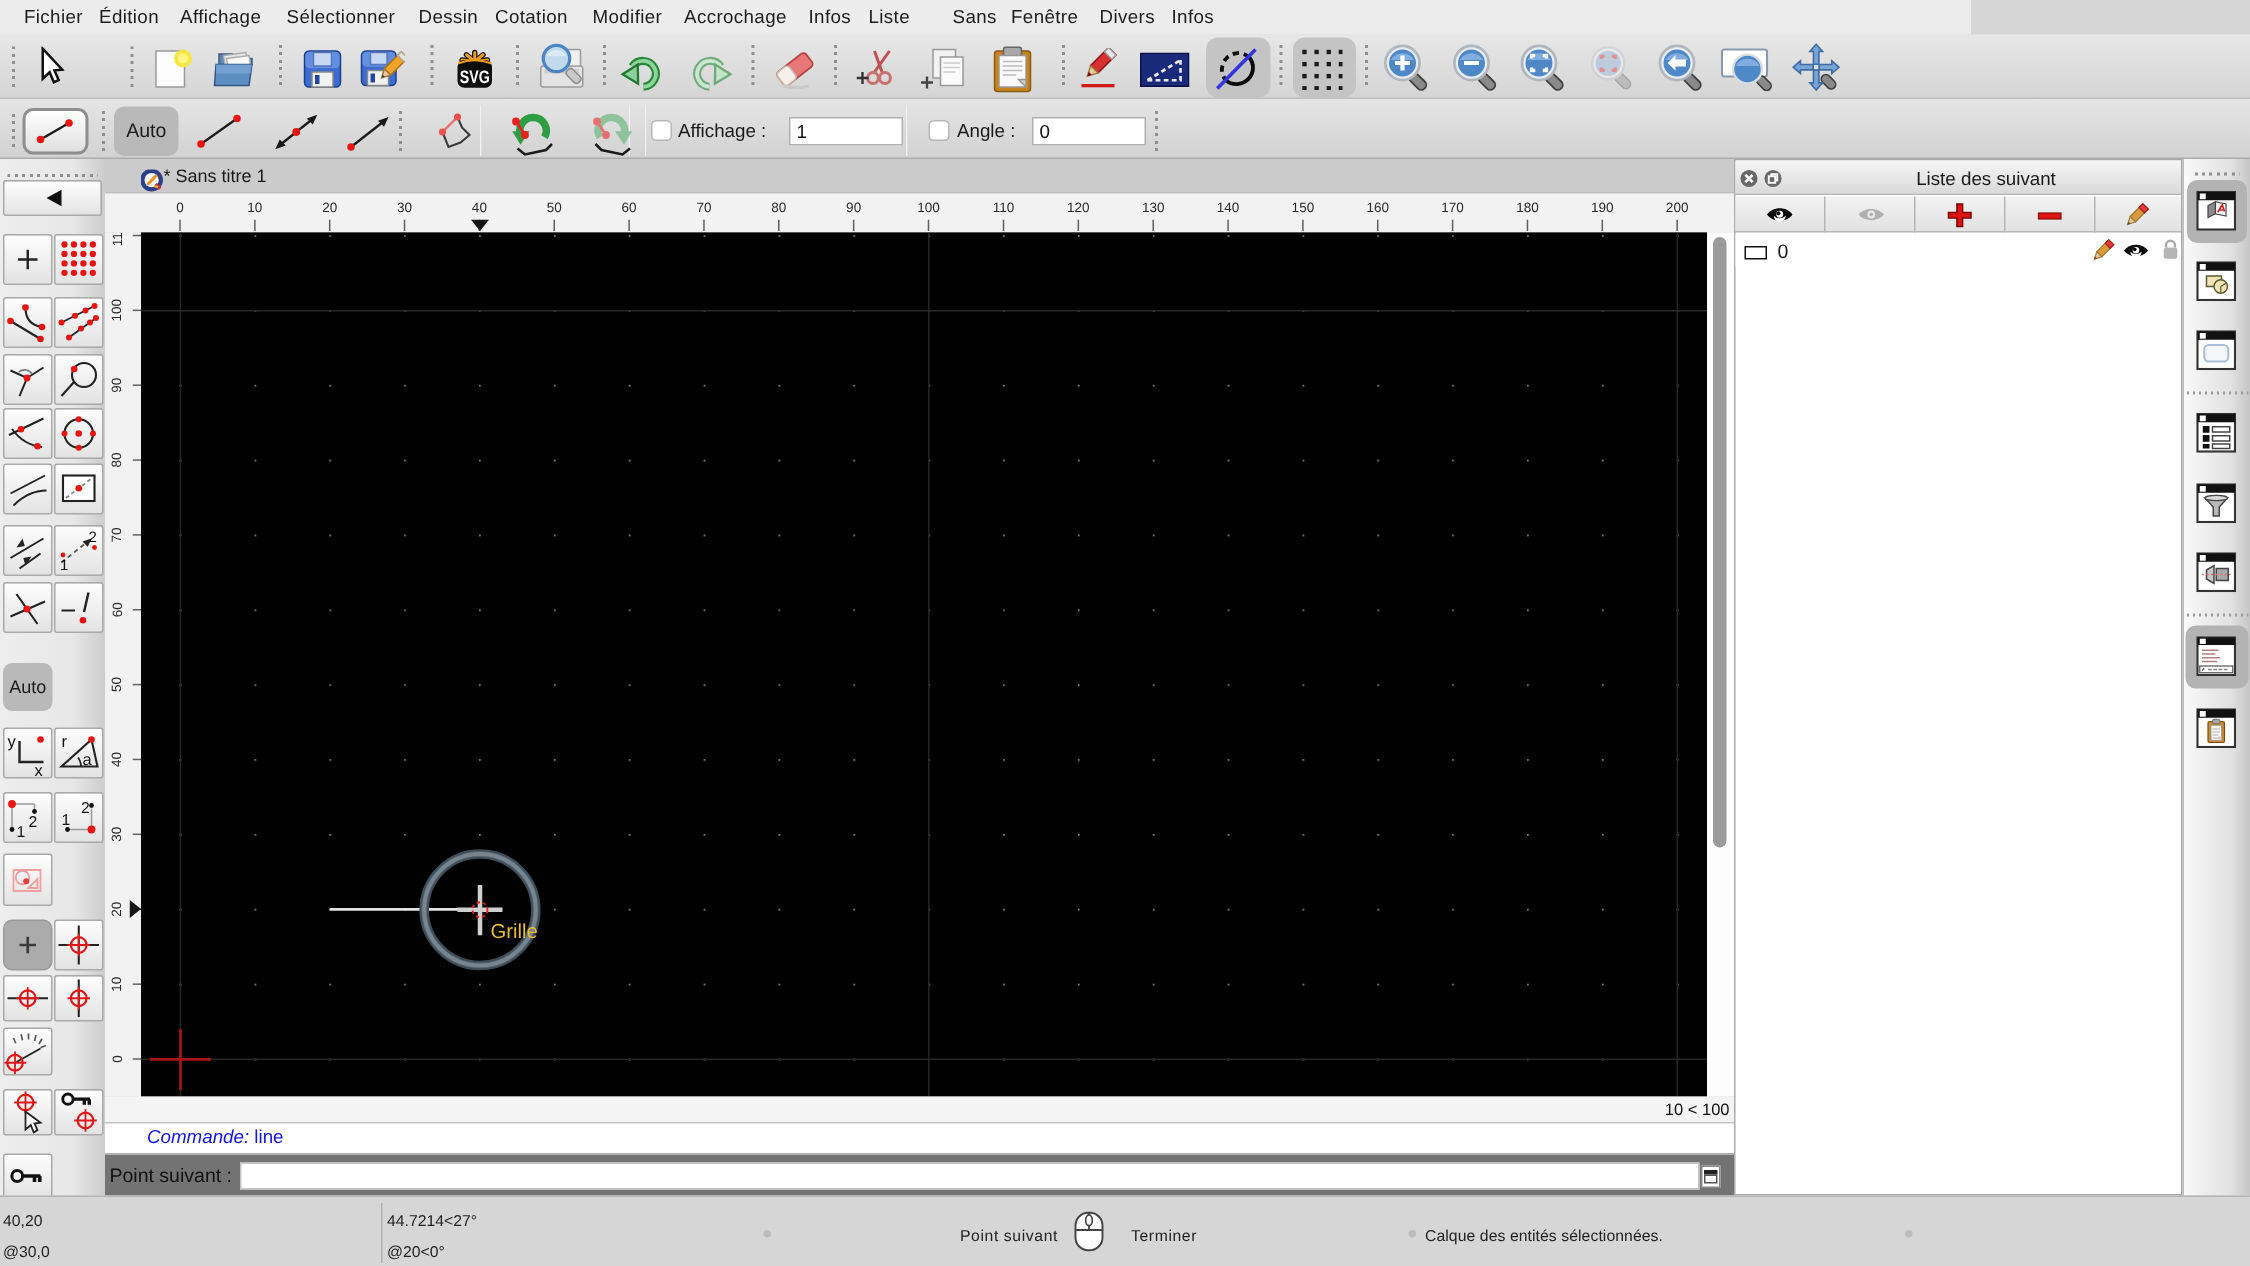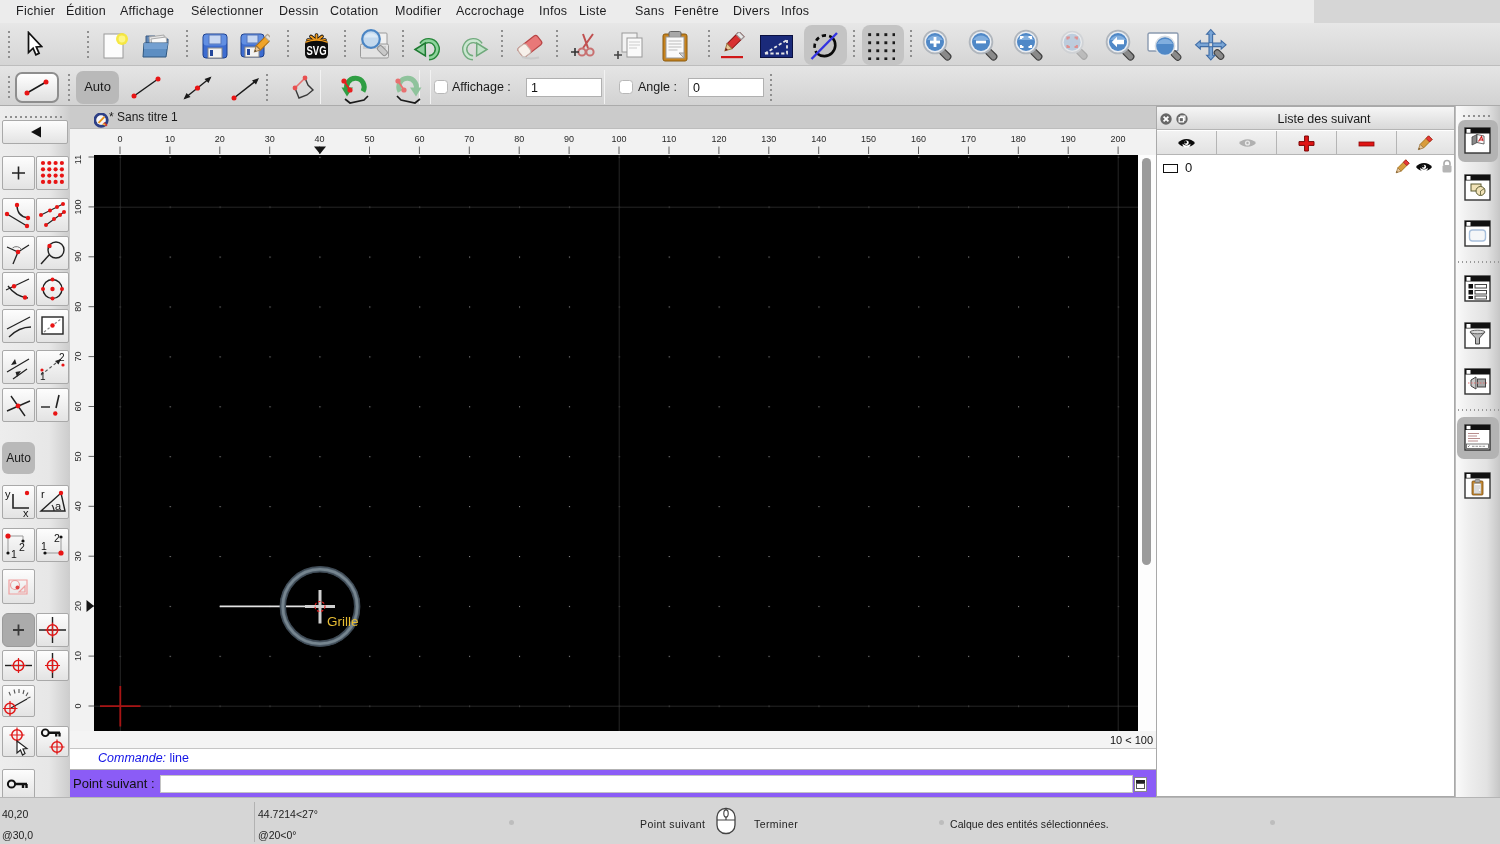--- a/index.html
+++ b/index.html
@@ -31,21 +31,21 @@
 
 #canvas { left:94px; top:155px; width:1044px; height:576px; background:#000; }
 
 
 #vscroll { left:1138px; top:155px; width:18px; height:576px; background:#fdfdfd; }
 #vscroll .thumb { position:absolute; left:4px; top:3px; width:9px; height:407px; background:#9b9b9b; border-radius:4.5px; }
 
 
 #infobar { left:70px; top:731px; width:1086px; height:17px; background:#f4f4f4; font-size:11px; color:#111; }
 #cmdrow { left:70px; top:748px; width:1086px; height:21px; background:#fff; border-top:1px solid #c5c5c5; font-size:12.5px; }
-#promptrow { left:70px; top:769px; width:1282px; height:28px; background:#8b5cf6; border-top:1px solid #b2b2b2; font-size:13px; }
+#promptrow { left:70px; top:769px; width:1282px; height:28px; background:#737373; border-top:1px solid #b2b2b2; font-size:13px; }
 
 
 #statusbar { left:0; top:797px; width:1500px; height:47px; background:#d6d6d6; border-top:1px solid #b5b5b5; font-size:10.5px; color:#222; }
 
 
 #leftcol { left:0; top:106px; width:70px; height:691px;
   background:linear-gradient(90deg,#ededed 0%,#e7e7e7 70%,#cccccc 100%); }
 .lbtn { position:absolute; width:33px; height:34px; border:1px solid #a9a9a9; border-radius:2px;
   background:linear-gradient(#fdfdfd,#e3e3e3); }
 

